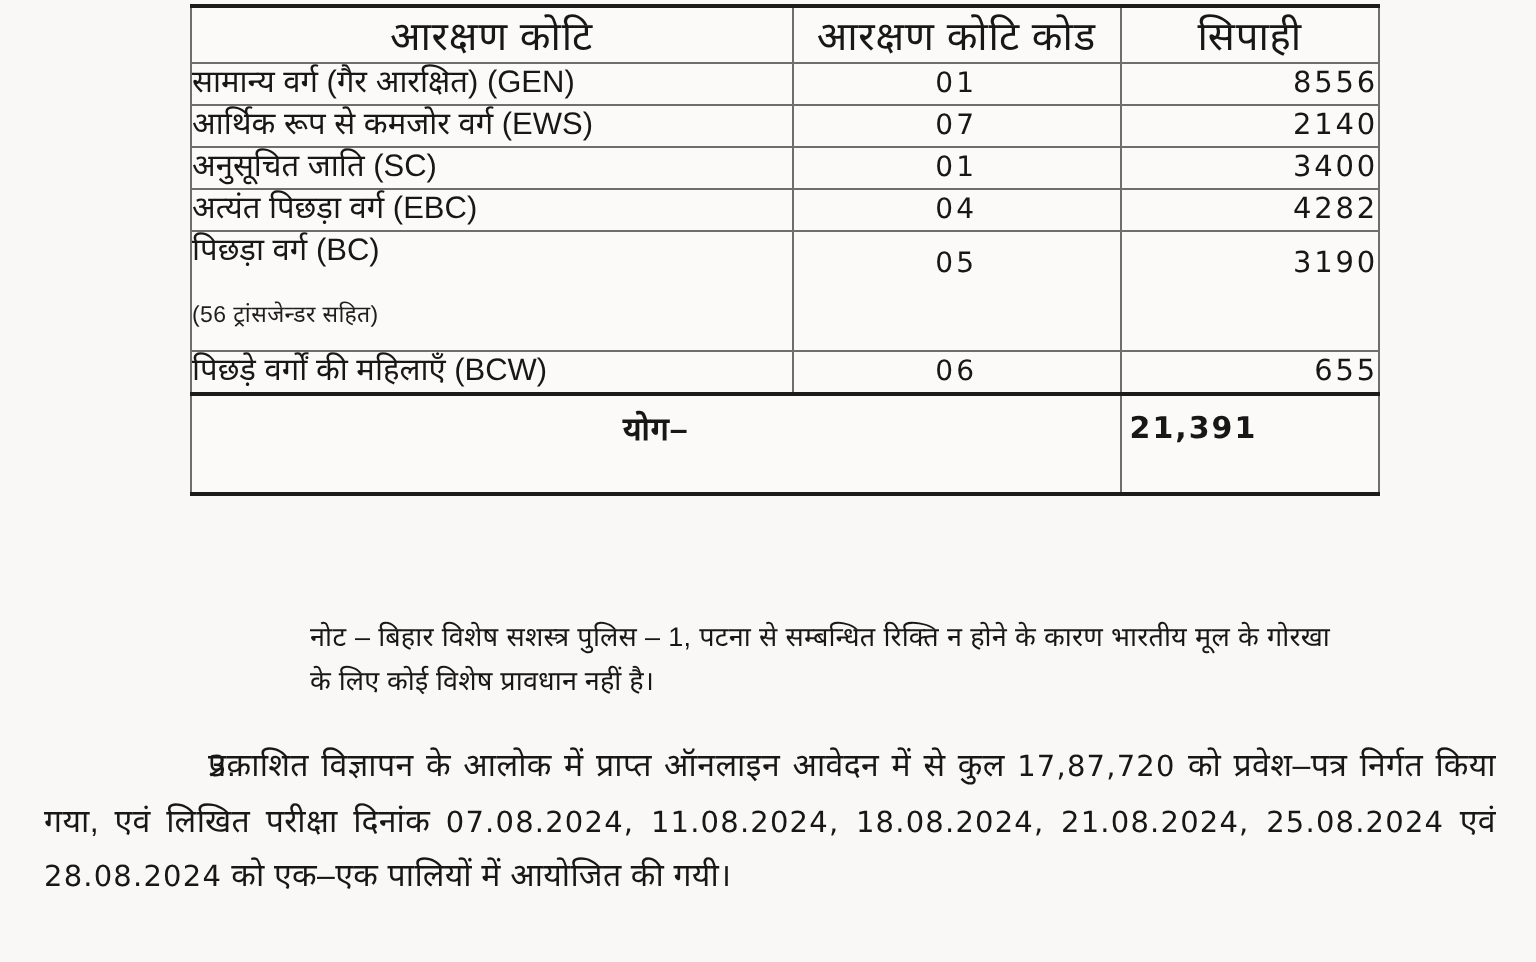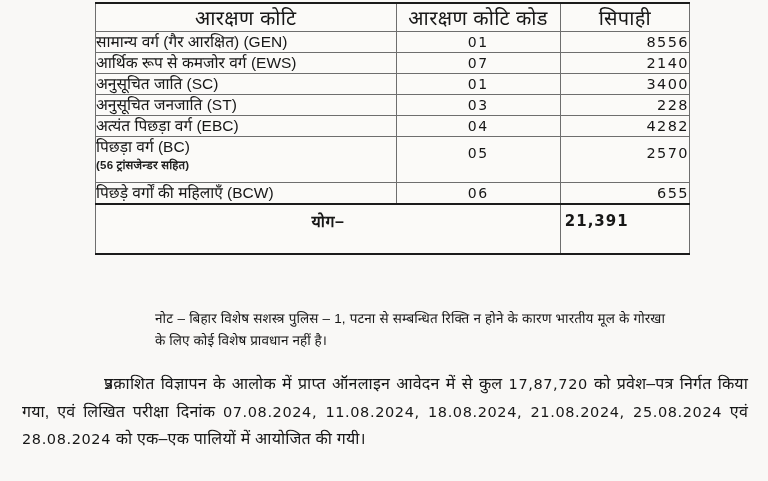--- a/index.html
+++ b/index.html
@@ -53,24 +53,23 @@
   .cat-cell {
     text-align: left;
     padding: 4px 6px 6px 10px;
     font-size: 15.5px;
     line-height: 1.25;
     height: 20px;
   }
   .sub-note {
     display: block;
     font-size: 11.5px;
-    margin-top: 2px;
+    margin-top: 16px;
     letter-spacing: 0.2px;
     color: #1e1e1e;
-    font-weight: bold;
   }
   .code-cell {
     text-align: center;
     font-size: 14px;
     letter-spacing: 1.6px;
     font-family: "DejaVu Sans", sans-serif;
   }
   .num-cell {
     text-align: right;
     font-size: 14.5px;
@@ -173,36 +172,31 @@
       <td class="cat-cell">आर्थिक रूप से कमजोर वर्ग (EWS)</td>
       <td class="code-cell">07</td>
       <td class="num-cell">2140</td>
     </tr>
     <tr>
       <td class="cat-cell">अनुसूचित जाति (SC)</td>
       <td class="code-cell">01</td>
       <td class="num-cell">3400</td>
     </tr>
     <tr>
-      <td class="cat-cell">अनुसूचित जनजाति (ST)</td>
-      <td class="code-cell">03</td>
-      <td class="num-cell">228</td>
-    </tr>
-    <tr>
       <td class="cat-cell">अत्यंत पिछड़ा वर्ग (EBC)</td>
       <td class="code-cell">04</td>
       <td class="num-cell">4282</td>
     </tr>
     <tr class="row-tall">
       <td class="cat-cell">
         <span>पिछड़ा वर्ग (BC)</span>
         <span class="sub-note">(56 ट्रांसजेन्डर सहित)</span>
       </td>
       <td class="code-cell">05</td>
-      <td class="num-cell">2570</td>
+      <td class="num-cell">3190</td>
     </tr>
     <tr>
       <td class="cat-cell">पिछड़े वर्गों की महिलाएँ (BCW)</td>
       <td class="code-cell">06</td>
       <td class="num-cell">655</td>
     </tr>
     <tr class="total-row">
       <td class="total-label" colspan="2">योग–</td>
       <td class="total-value">21,391</td>
     </tr>

